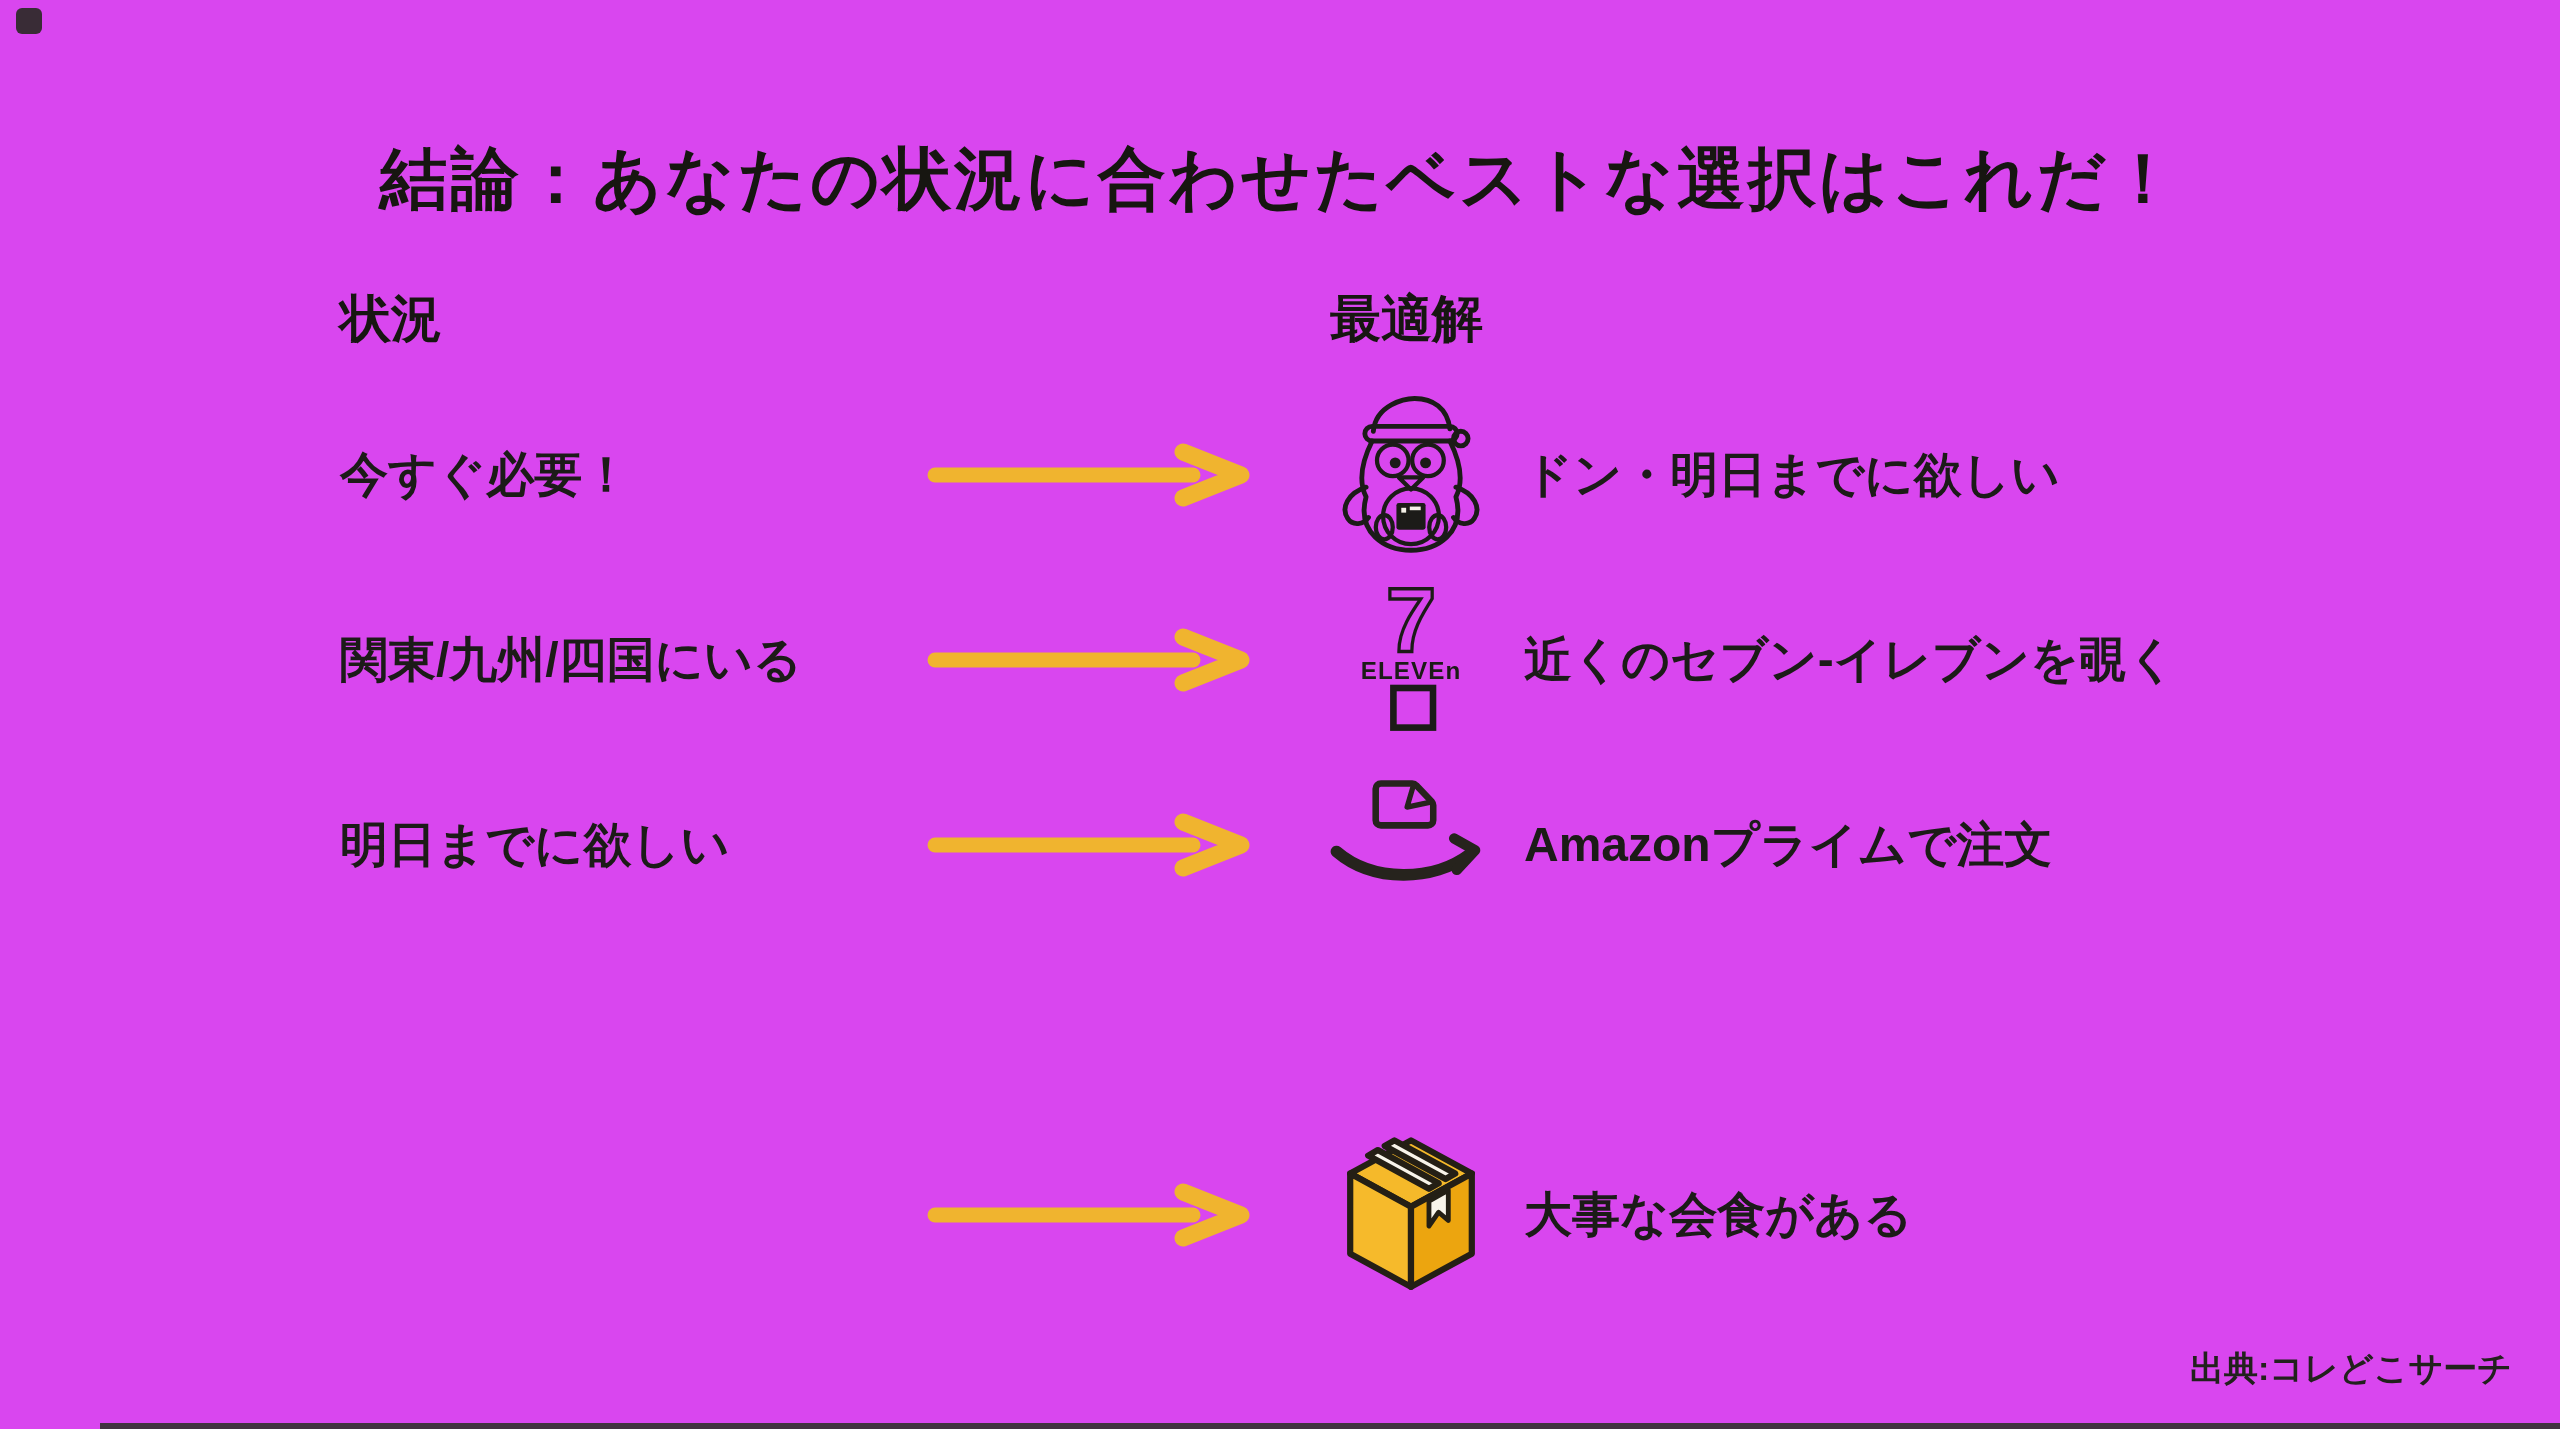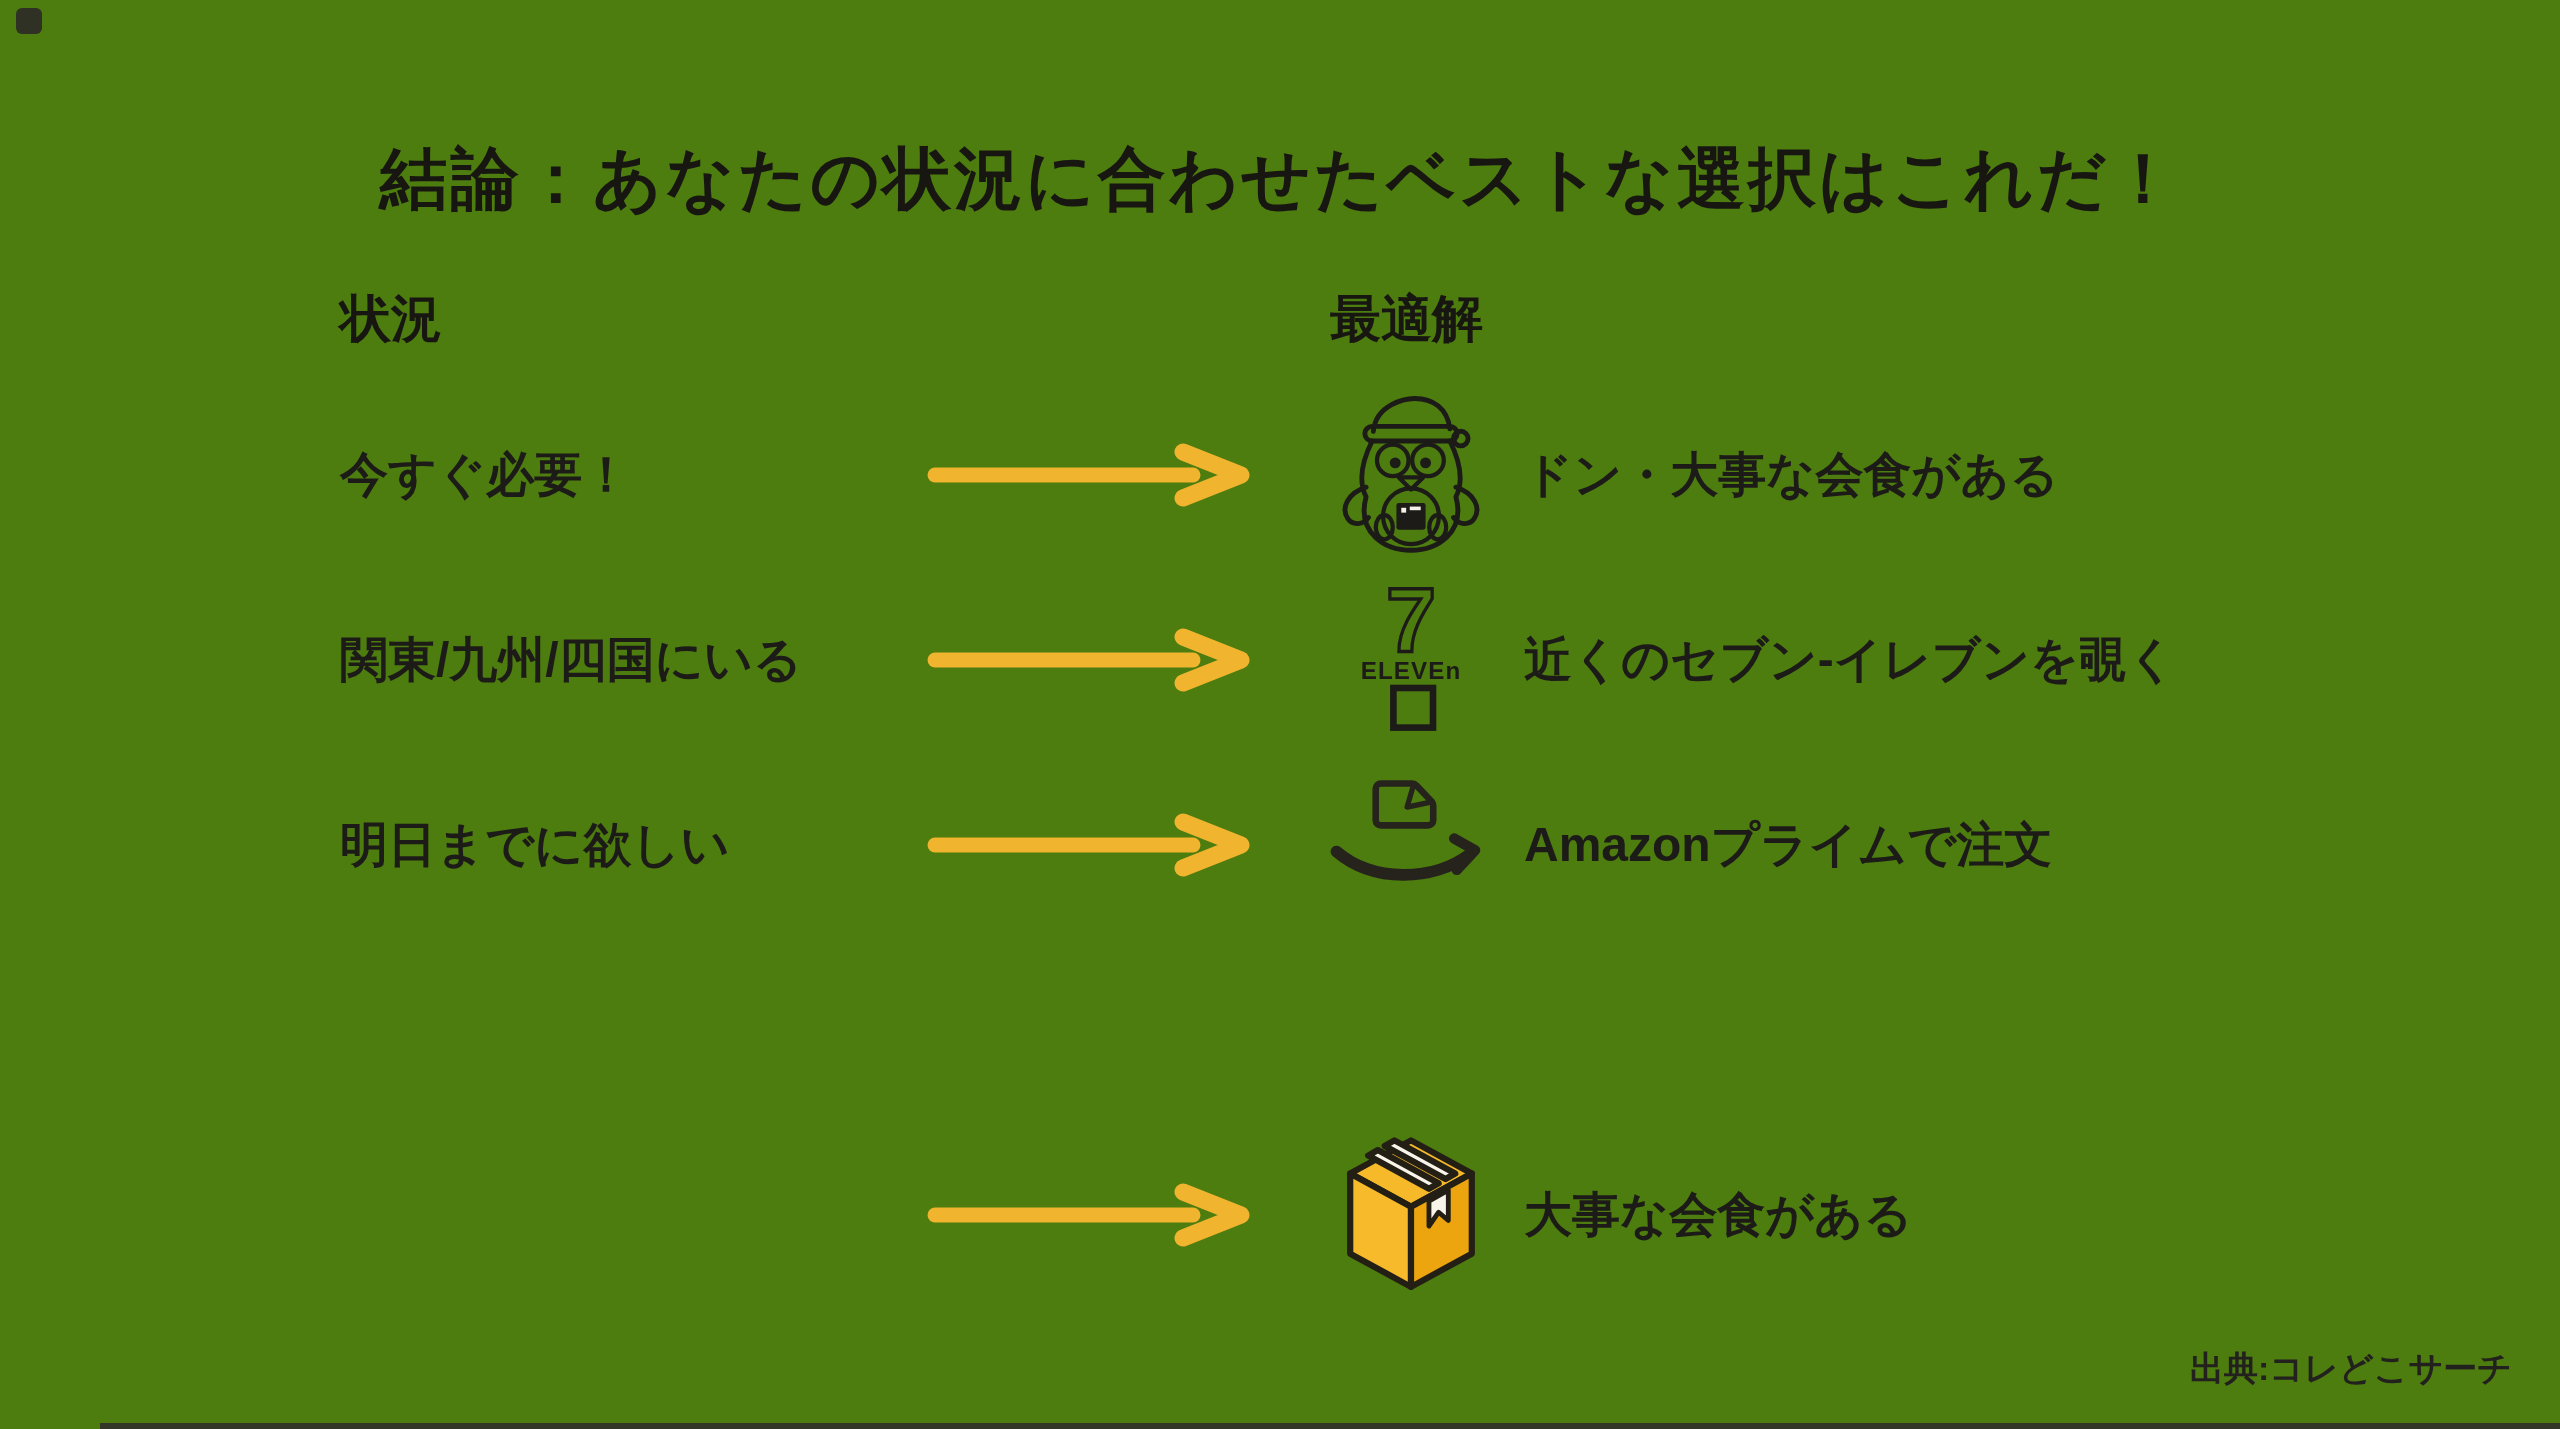--- a/index.html
+++ b/index.html
@@ -1,19 +1,19 @@
 <!DOCTYPE html>
 <html><head>
 <meta charset="utf-8">
 <style>
   html,body{margin:0;padding:0;background:#f5f1e8;}
   #canvas{
     position:relative;
     width:2560px;height:1429px;
-    background:#4d7c0f;
+    background:#d946ef;
     overflow:hidden;
     font-family:"Liberation Sans","DejaVu Sans",sans-serif;
     color:#1c1b18;
   }
   .title{
     position:absolute;left:0;right:0;top:88px;
     text-align:center;
     font-size:68px;font-weight:800;letter-spacing:3px;
     color:#171611;
   }
@@ -94,21 +94,21 @@
         <circle cx="77" cy="60" r="4.5" fill="#1c1b18" stroke="none"></circle>
         <path d="M55,72 L75,72 L65,82 Z" stroke-width="3.5"></path>
         <circle cx="65" cy="104" r="23" stroke-width="3.5"></circle>
         <rect x="53" y="93" width="24" height="22" rx="2" fill="#1c1b18" stroke="none"></rect>
         <rect x="57" y="97" width="4" height="4" fill="#f5f1e8" stroke="none"></rect>
         <rect x="64" y="96" width="9" height="3" fill="#f5f1e8" stroke="none"></rect>
         <ellipse cx="43" cy="113" rx="7" ry="10" stroke-width="3.5"></ellipse>
         <ellipse cx="87" cy="113" rx="7" ry="10" stroke-width="3.5"></ellipse>
       </svg>
     </div>
-    <div class="solution">ドン・大事な会食がある</div>
+    <div class="solution">ドン・明日までに欲しい</div>
   </div>
 
   <div class="row row-2">
     <div class="situation">関東/九州/四国にいる</div>
     <div class="arrow-wrap">
       <svg viewBox="0 0 330 64" width="330" height="64">
         <line x1="10" y1="32" x2="268" y2="32" stroke="#f0b42f" stroke-width="15" stroke-linecap="round"></line>
         <path d="M258 9 L316 32 L258 55" fill="none" stroke="#f0b42f" stroke-width="17" stroke-linecap="round" stroke-linejoin="round"></path>
       </svg>
     </div>

